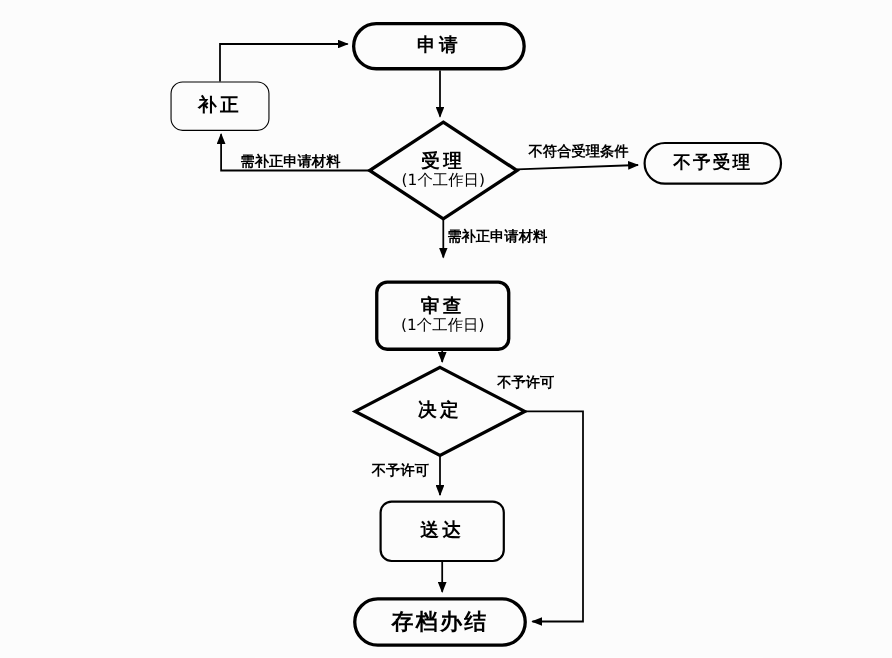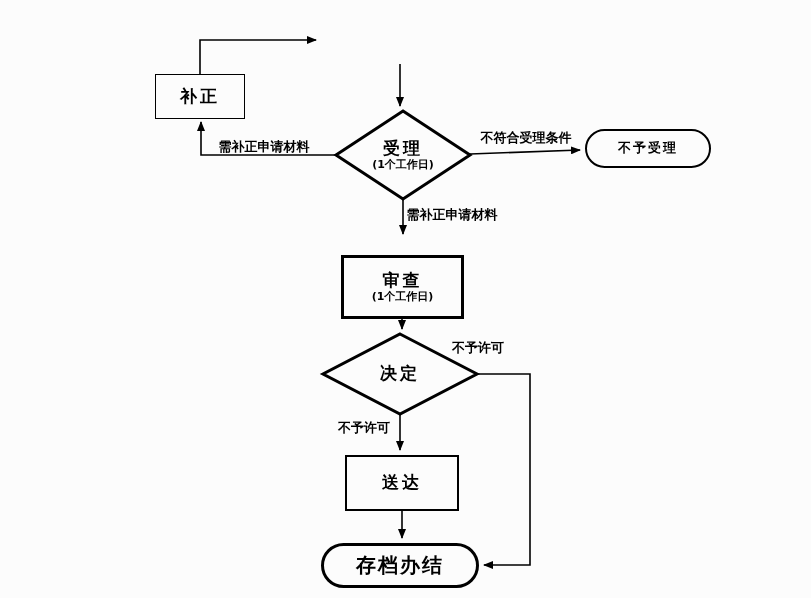--- a/index.html
+++ b/index.html
@@ -16,30 +16,30 @@
   svg.wires{ position:absolute; left:0; top:0; }
 
   .node{
     position:absolute;
     display:flex; flex-direction:column;
     align-items:center; justify-content:center;
     background:#fcfcfc;
     border:3px solid #000;
   }
   .stadium{ border-radius:999px; }
-  .rect{ border-radius:0; }
+  .rect{ border-radius:11px; }
 
   .node-label{
     font-size:17px; font-weight:bold;
     letter-spacing:3px; line-height:1.15;
     white-space:nowrap;
   }
-  .node-label.sm{ font-size:13px; letter-spacing:2px; }
+  .node-label.sm{ font-size:16px; letter-spacing:2px; }
   .node-sub{
-    font-size:11px; font-weight:bold;
+    font-size:14px; font-weight:normal;
     line-height:1.1; white-space:nowrap;
   }
 
   .diamond-text{
     position:absolute;
     display:flex; flex-direction:column;
     align-items:center; justify-content:center;
     text-align:center;
     pointer-events:none;
   }
@@ -75,20 +75,23 @@
       <path d="M400,414 V450" marker-end="url(#arw)"></path>
       <path d="M402,499 V538" marker-end="url(#arw)"></path>
     </g>
 
     <g fill="#fcfcfc" stroke="#000" stroke-width="3">
       <polygon points="403,111 470,155 403,199 336,155"></polygon>
       <polygon points="400,334 477,374 400,414 323,374"></polygon>
     </g>
   </svg>
 
+  <div class="node stadium" style="left:320px;top:20px;width:158px;height:44px;border-width:3px">
+    <span class="node-label">申请</span>
+  </div>
 
   <div class="node rect" style="left:155px;top:74px;width:90px;height:45px;border-width:1.5px">
     <span class="node-label">补正</span>
   </div>
 
   <div class="diamond-text" style="left:343px;top:121px;width:120px;height:68px">
     <span class="node-label">受理</span>
     <span class="node-sub">(1个工作日)</span>
   </div>
 

